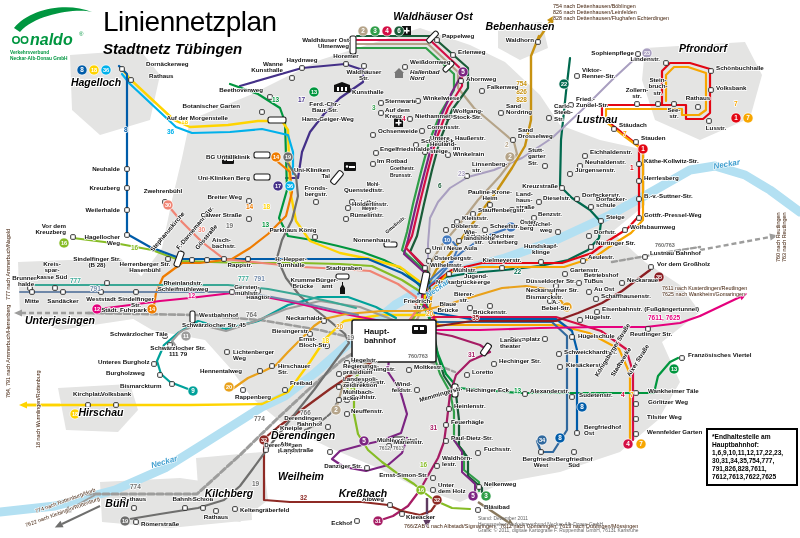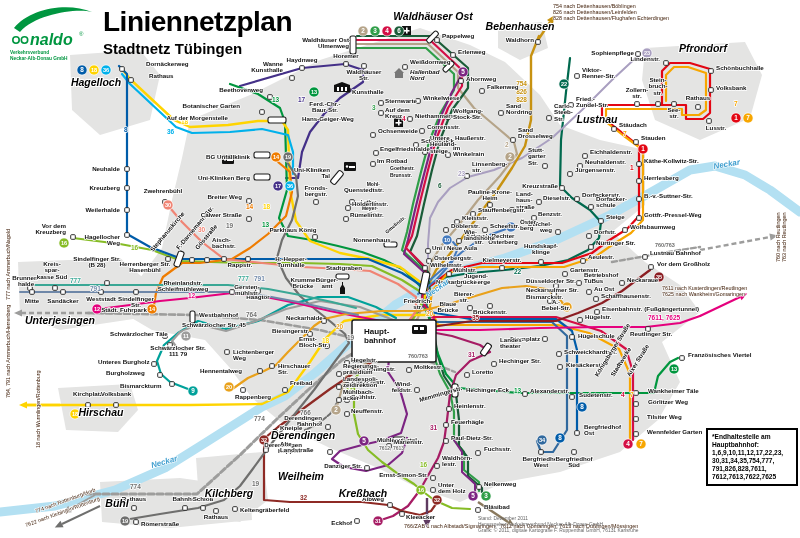--- a/index.html
+++ b/index.html
@@ -1,21 +1,21 @@
 <!DOCTYPE html>
 <html><head>
 <meta charset="utf-8">
 <style>
   html,body{margin:0;padding:0;background:#fff;}
   #page{position:relative;width:800px;height:538px;overflow:hidden;background:#fff;
         font-family:"Liberation Sans",sans-serif;}
   #map-svg{position:absolute;left:0;top:0;}
   .hdr{position:absolute;left:103px;top:6px;}
-  .hdr h1{margin:0;font-size:28px;font-weight:bold;color:#000;letter-spacing:-0.5px;}
-  .hdr h2{margin:2px 0 0 0;font-size:15px;font-weight:bold;color:#000;}
+  .hdr h1{margin:0;font-size:28px;font-weight:normal;color:#000;letter-spacing:-0.5px;}
+  .hdr h2{margin:2px 0 0 0;font-size:15px;font-weight:bold;color:#000;font-style:italic;}
   .logo{position:absolute;left:6px;top:2px;width:95px;height:62px;}
   .legend{position:absolute;left:706px;top:428px;width:80px;background:#fff;
           border:2px solid #000;padding:3px 4px;font-size:6.6px;font-weight:bold;
           line-height:1.22;color:#000;}
   .footer{position:absolute;left:478px;top:516px;font-size:4.9px;color:#666;line-height:1.25;}
   
   text{font-family:"Liberation Sans",sans-serif;}
   .sl{font-weight:bold;fill:#111;paint-order:stroke;stroke:#ffffff;stroke-width:1.5px;stroke-linejoin:round;}
   .ll{font-weight:bold;paint-order:stroke;stroke:#ffffff;stroke-width:1.4px;stroke-linejoin:round;}
   .dt{font-weight:bold;font-style:italic;fill:#000;paint-order:stroke;stroke:#fff;stroke-width:2.2px;stroke-linejoin:round;}

